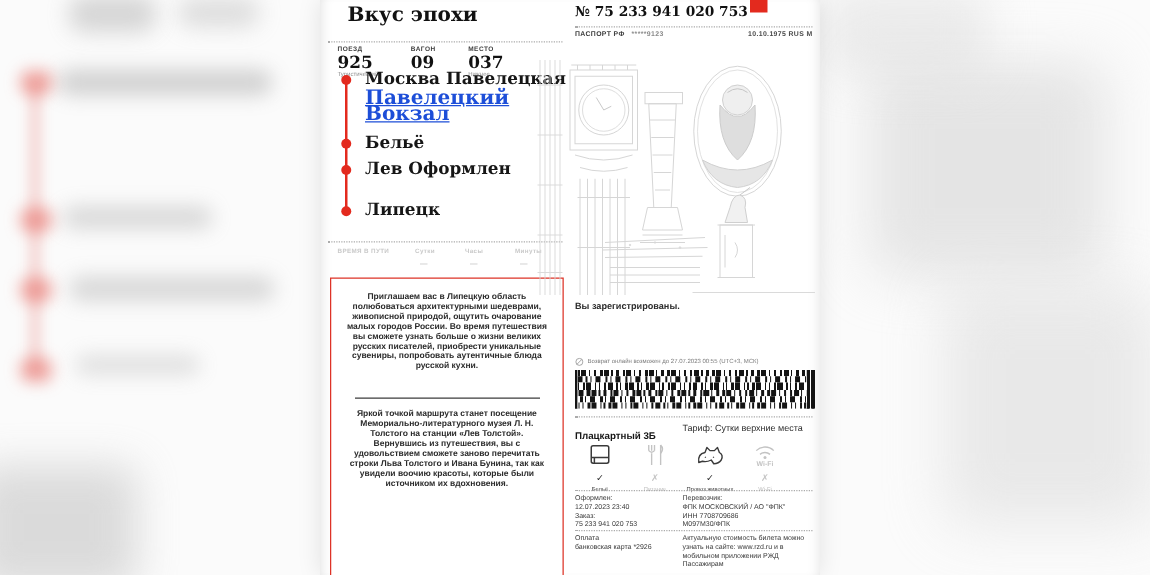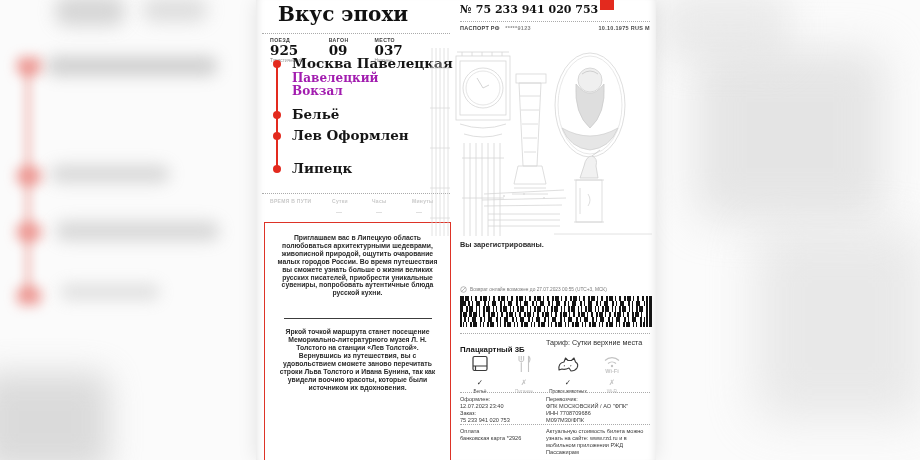--- a/index.html
+++ b/index.html
@@ -23,31 +23,31 @@
 
   
   .ticket{position:absolute;left:256px;top:0;width:400px;height:460px;background:#fff;
           box-shadow:0 0 18px rgba(0,0,0,.10), inset 8px 0 10px -8px rgba(0,0,0,.14), inset -8px 0 10px -8px rgba(0,0,0,.12);}
   .abs{position:absolute;}
   .serifb{font-family:"DejaVu Serif","Liberation Serif",serif;font-weight:bold;}
   .dotline{border-top:1px dotted #ababab;height:0;}
   .tinylab{font-size:5.2px;letter-spacing:.4px;color:#3d3d3d;font-weight:bold;}
   .tinynote{font-size:4.8px;color:#8f8f8f;}
 
-  .title{left:22px;top:2px;font-size:20px;color:#111;}
+  .title{left:22px;top:2px;font-size:16px;color:#111;}
   .dl1{left:6px;top:33px;width:188px;}
   .meta{left:14px;top:37px;width:182px;display:flex;}
   .mcol{margin-right:26px;}
   .mcol .val{font-size:13.5px;line-height:15px;color:#111;}
 
   
   .routeline{left:20px;top:63px;width:2px;height:106px;background:#e32a1e;}
   .rdot2{position:absolute;left:17px;width:8px;height:8px;border-radius:50%;background:#e32a1e;}
   .stname{position:absolute;left:36px;font-size:13.5px;color:#161616;white-space:nowrap;}
-  .stnote{position:absolute;left:36px;font-size:12px;line-height:12.5px;color:#a21caf;width:92px;}
+  .stnote{position:absolute;left:36px;font-size:16px;line-height:12.5px;color:#1d4ed8;width:92px;text-decoration:underline;}
 
   .dl2{left:6px;top:193px;width:188px;}
   .ttrow{left:14px;top:198px;width:182px;color:#c9c9c9;font-size:5px;font-weight:bold;letter-spacing:.3px;}
   .ttrow .u{position:absolute;top:0;}
   .ttrow .d{position:absolute;top:11px;font-size:6px;}
 
   
   .promo{left:8px;top:222px;width:187px;height:250px;border:1.6px solid #dd3327;background:#fff;box-sizing:border-box;}
   .promo p{margin:0;padding:0 9px;font-size:6.8px;line-height:7.9px;font-weight:600;color:#2b2b2b;text-align:center;}
   .promo .p1{margin-top:11px;}

